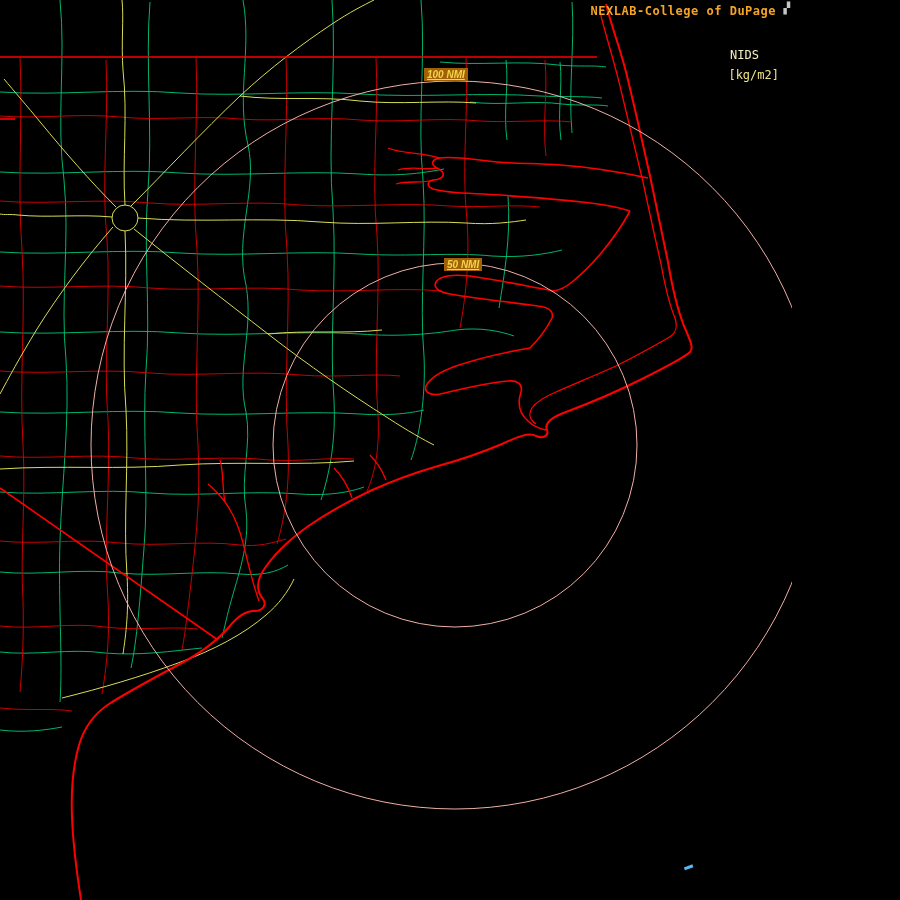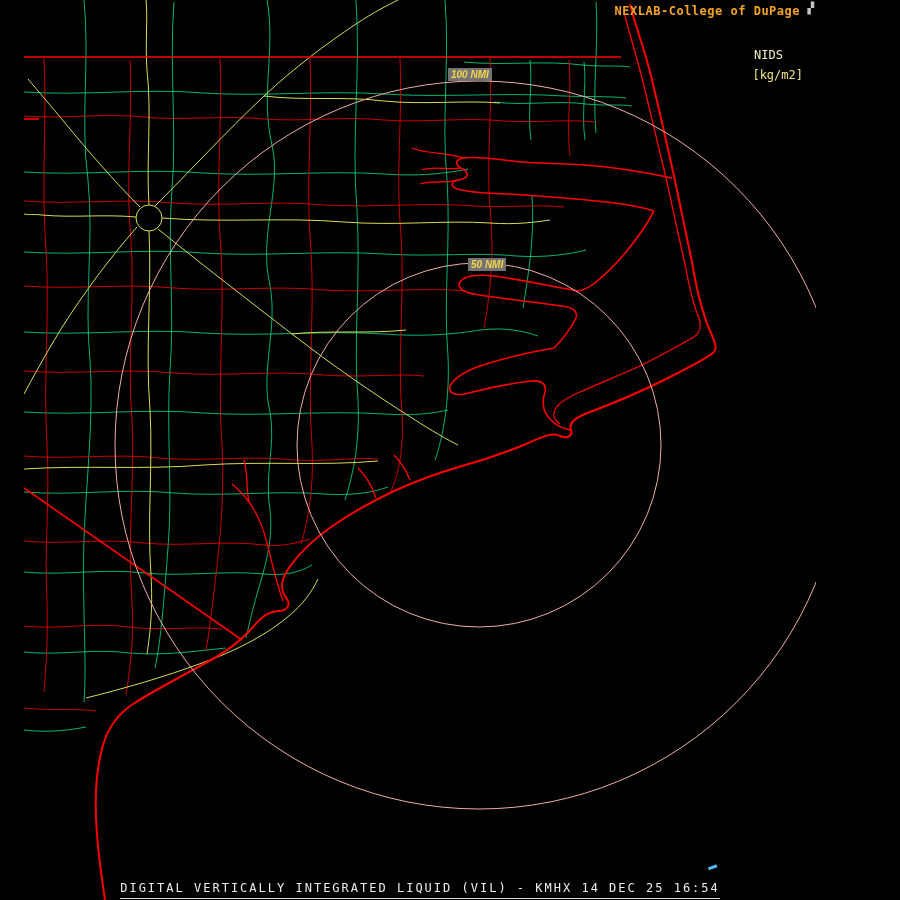--- a/index.html
+++ b/index.html
@@ -1,35 +1,35 @@
 <!DOCTYPE html>
 <html><head>
 <meta charset="utf-8">
 <style>
   html,body{margin:0;padding:0;background:#000;}
   #stage{position:relative;width:792px;height:900px;background:#000;overflow:hidden;
-         font-family:"DejaVu Sans Mono",monospace;margin-left:24px;}
+         font-family:"DejaVu Sans Mono",monospace;}
   #map-svg{position:absolute;left:0;top:0;}
 
   .brand{position:absolute;top:4px;right:16px;color:#F4A427;
          font:bold 12px "DejaVu Sans Mono",monospace;letter-spacing:0.5px;}
   .logo{position:absolute;top:3px;right:2px;color:#C4C4C4;font-size:11px;line-height:11px;}
   .nids-title{position:absolute;top:48px;right:33px;color:#F2EEC2;
          font:12px "DejaVu Sans Mono",monospace;}
   .nids-units{position:absolute;top:68px;right:13px;color:#EFE387;
          font:12px "DejaVu Sans Mono",monospace;}
 
   #colorbar{position:absolute;left:869px;top:86px;width:20px;height:694px;}
   .cb-seg{position:absolute;left:0;width:100%;}
   #colorbar-labels{position:absolute;left:815px;top:0;width:46px;height:900px;}
   .cb-label{position:absolute;width:100%;text-align:right;color:#EFD63F;
          font:bold 12px "DejaVu Sans Mono",monospace;}
 
-  .ring-label{position:absolute;background:#737373;color:#F5D44A;
-         font:italic bold 10px "Liberation Sans",sans-serif;padding:1px 3px;}
+  .ring-label{position:absolute;background:#a16207;color:#F5D44A;
+         font:italic bold 10px "Liberation Sans",sans-serif;padding:1px 3px;text-decoration:underline;}
   #ring-label-100{left:424px;top:68px;}
   #ring-label-50{left:444px;top:258px;}
 
   .footer{position:absolute;bottom:4px;left:0;width:100%;text-align:center;}
   .footer span{color:#EDEDED;font:12px "DejaVu Sans Mono",monospace;
          letter-spacing:2px;border-bottom:1px solid #D8D8D8;padding-bottom:3px;}
 </style>
 </head>
 <body>
 
@@ -163,17 +163,14 @@
       <div class="cb-seg" style="top: 489.9px; height: 40.8px; background: rgb(0, 224, 184);"></div>
       <div class="cb-seg" style="top: 530.7px; height: 40.8px; background: rgb(34, 71, 232);"></div>
       <div class="cb-seg" style="top: 571.5px; height: 40.8px; background: rgb(42, 91, 232);"></div>
       <div class="cb-seg" style="top: 612.4px; height: 40.8px; background: rgb(79, 174, 248);"></div>
       <div class="cb-seg" style="top: 653.2px; height: 40.8px; background: rgb(0, 0, 0);"></div>
     </div>
 
   <div class="ring-label" id="ring-label-100">100 NMI</div>
   <div class="ring-label" id="ring-label-50">50 NMI</div>
 
-  <div class="footer">
-    <span>DIGITAL VERTICALLY INTEGRATED LIQUID (VIL) - KMHX 14 DEC 25 16:54</span>
-  </div>
 
 </div>
 
 </body></html>

